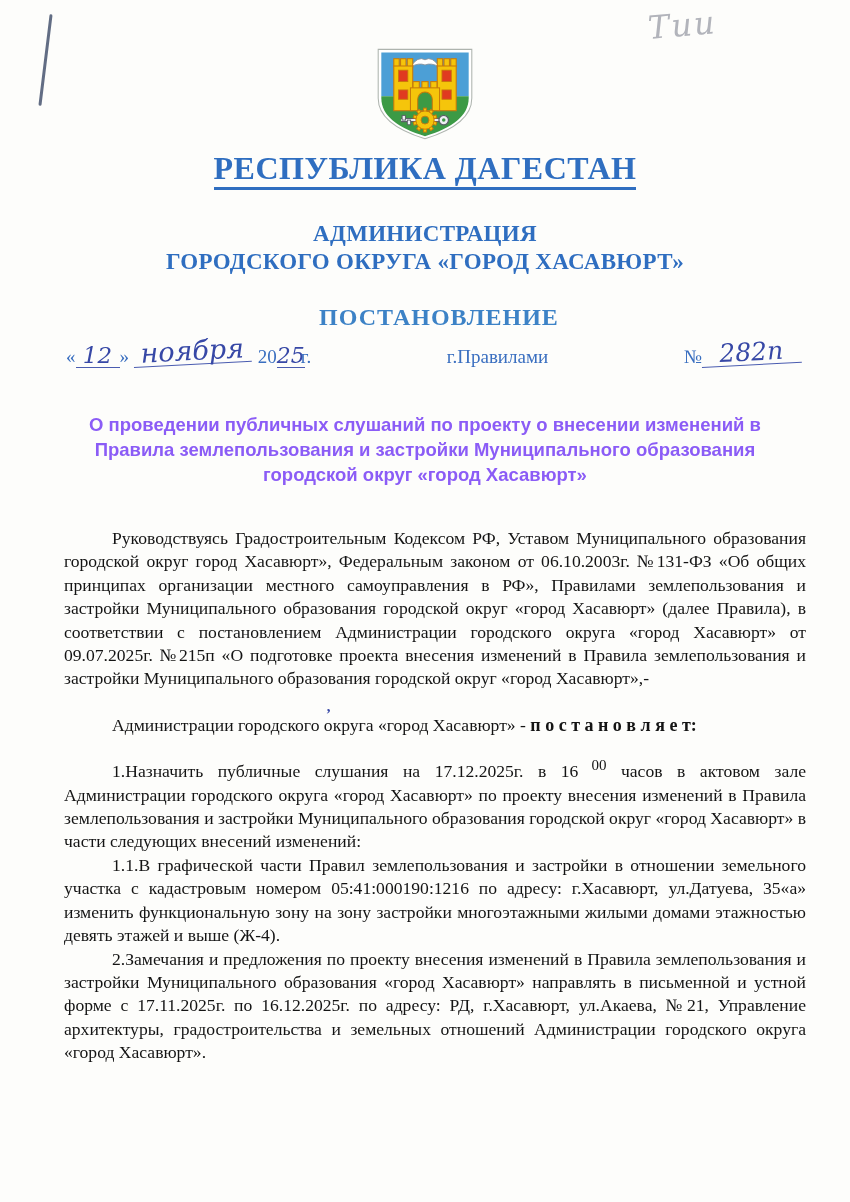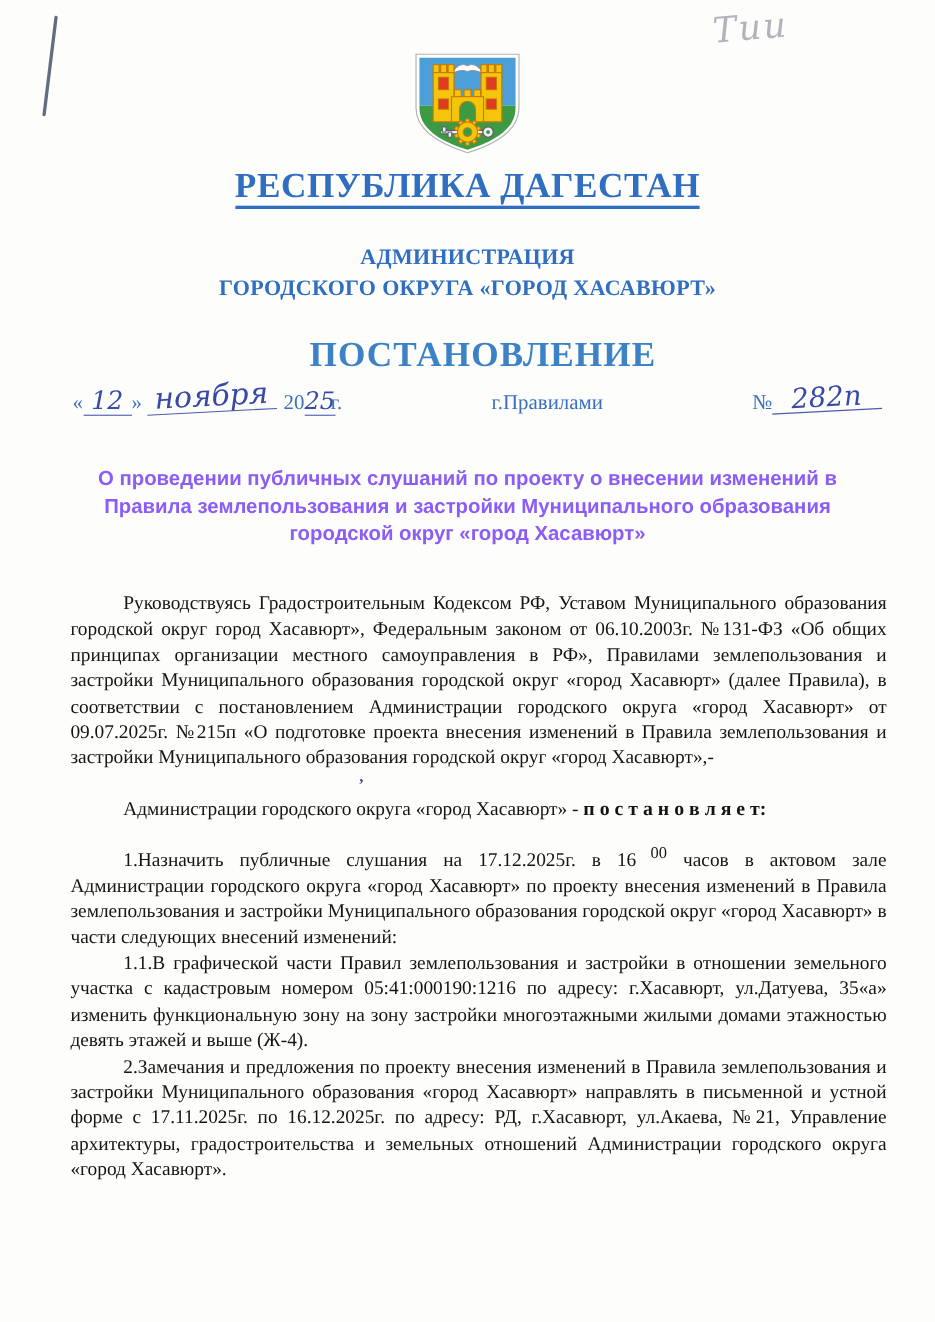--- a/index.html
+++ b/index.html
@@ -22,22 +22,22 @@
   .ink-speck {
     position:absolute; top:706px; left:326px;
     color:#3647a6; font-size:15px; font-weight:bold;
   }
   
   .emblem { display:block; margin:44px auto 0; }
   
   .hdr { text-align:center; font-weight:bold; color:#2f6ec0; }
   .republic { margin-top:10px; font-size:32px; letter-spacing:.5px; }
   .republic .u { border-bottom:3px solid #2f6ec0; padding-bottom:1px; }
-  .org { margin-top:33px; font-size:20px; line-height:28px; letter-spacing:.3px; }
-  .doc-type { margin-top:28px; font-size:32px; color:#3c82c6; letter-spacing:1px;padding-left:28px; }
+  .org { margin-top:33px; font-size:23px; line-height:28px; letter-spacing:.3px; }
+  .doc-type { margin-top:28px; font-size:24px; color:#3c82c6; letter-spacing:1px;padding-left:28px; }
   
   .date-row {
     margin-top:9px; padding:0 48px 0 66px;
     display:flex; justify-content:space-between; align-items:baseline;
     color:#3a6fc0; font-size:19px; white-space:nowrap;
   }
   .hw {
     font-family:"DejaVu Serif", serif; font-style:italic; color:#3748a6;
     line-height:1;
   }

